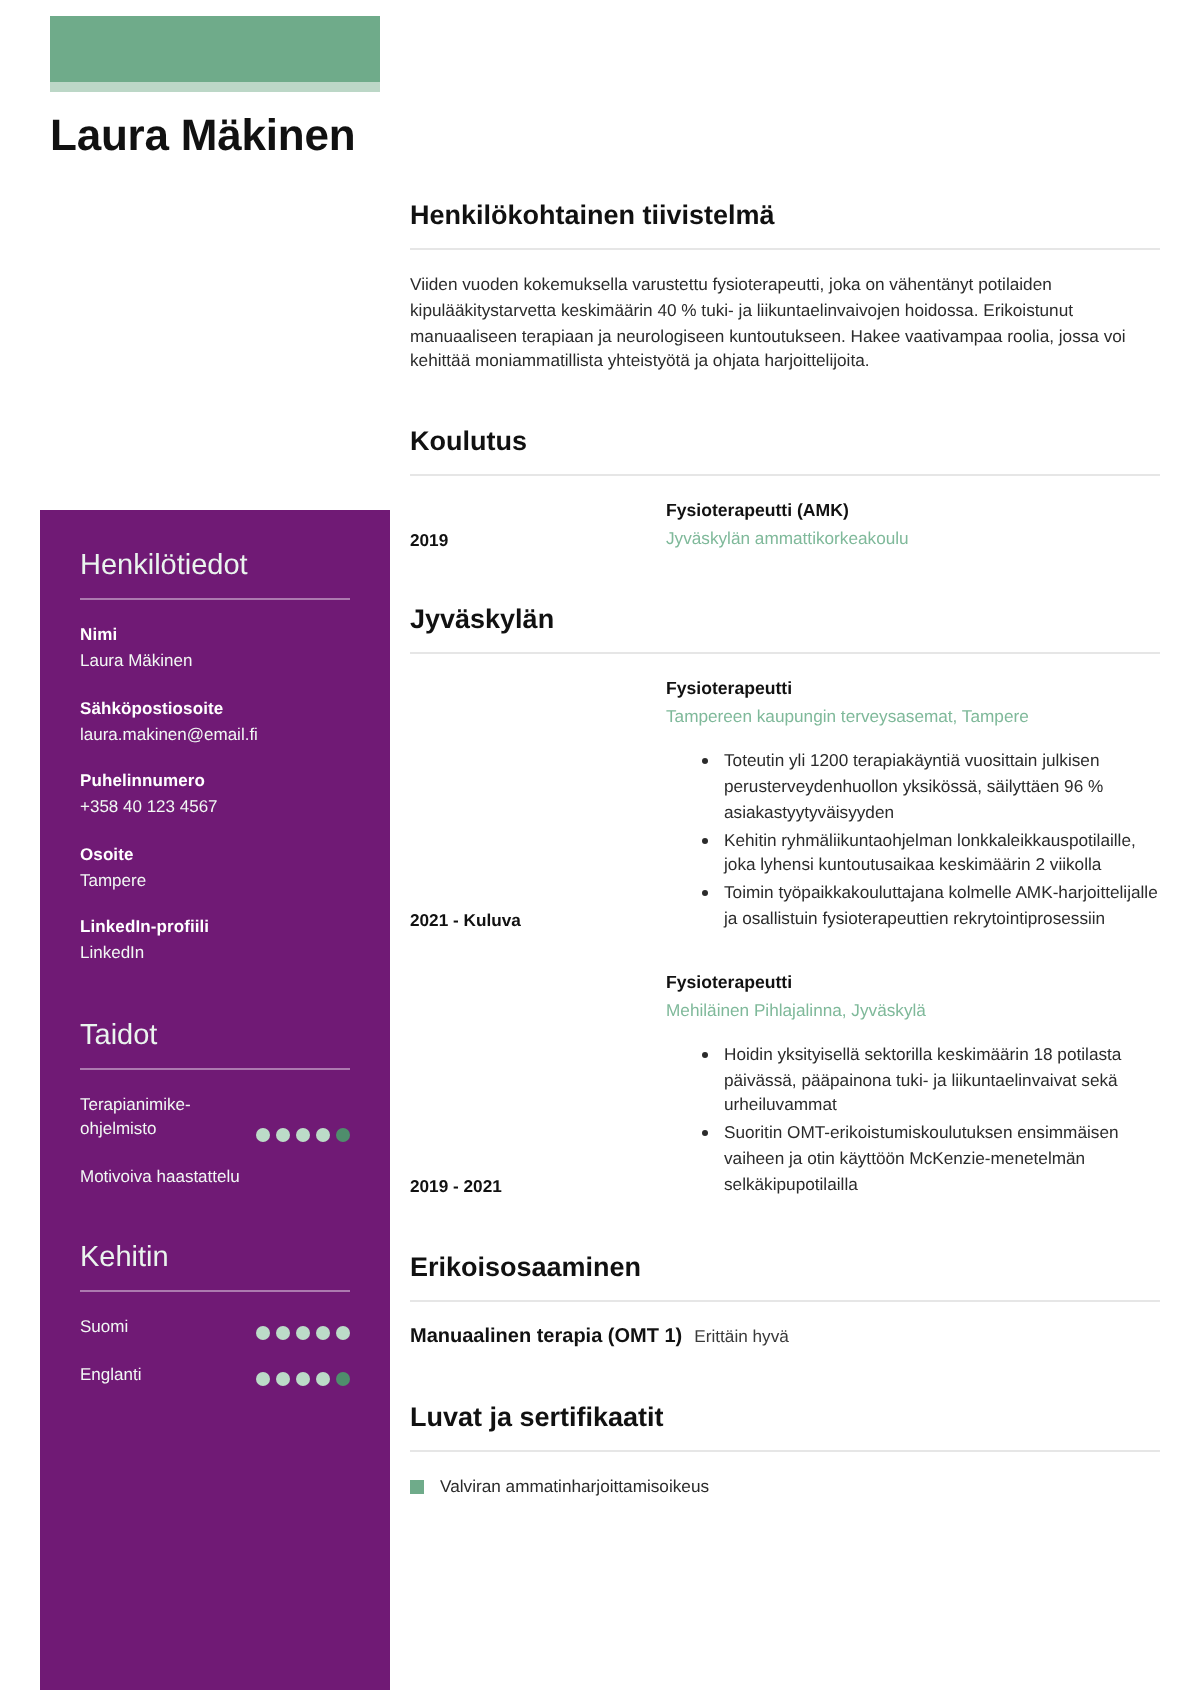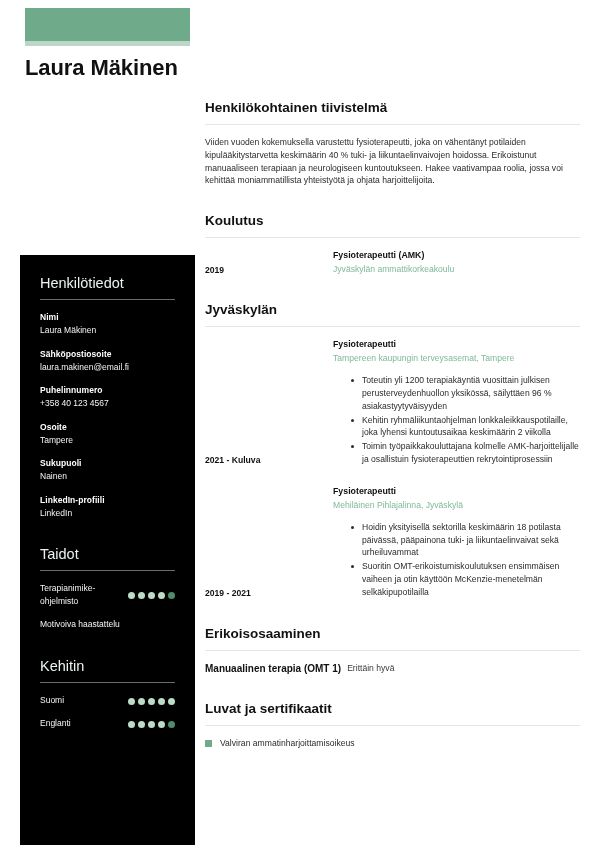--- a/index.html
+++ b/index.html
@@ -51,21 +51,21 @@
     line-height: 28px;
   }
 
   
   .sidebar {
     position: absolute;
     left: 20px;
     top: 255px;
     width: 175px;
     height: 590px;
-    background: #000000;
+    background: #701a75;
     padding: 18px 20px 20px 20px;
     color: #ffffff;
   }
 
   .side-section-title {
     font-size: 14.5px;
     font-weight: normal;
     color: #eaf4ee;
     line-height: 20px;
     margin-bottom: 6px;
@@ -90,21 +90,21 @@
     color: #f2f8f4;
     line-height: 12.5px;
     margin-top: 1px;
   }
 
   .side-gap-lg { height: 14px; }
 
   
   .rating-row {
     display: flex;
-    align-items: center;
+    align-items: flex-end;
     justify-content: space-between;
     margin-bottom: 11px;
     gap: 6px;
   }
   .rating-name {
     font-size: 8.5px;
     color: #f2f8f4;
     line-height: 12.5px;
     flex: 1 1 auto;
   }
@@ -273,24 +273,20 @@
       <div class="side-block">
         <div class="side-label">Puhelinnumero</div>
         <div class="side-value">+358 40 123 4567</div>
       </div>
 
       <div class="side-block">
         <div class="side-label">Osoite</div>
         <div class="side-value">Tampere</div>
       </div>
 
-      <div class="side-block">
-        <div class="side-label">Sukupuoli</div>
-        <div class="side-value">Nainen</div>
-      </div>
 
       <div class="side-block">
         <div class="side-label">LinkedIn-profiili</div>
         <div class="side-value">LinkedIn</div>
       </div>
     </div>
 
     <div class="side-gap-lg"></div>
 
     <div>

